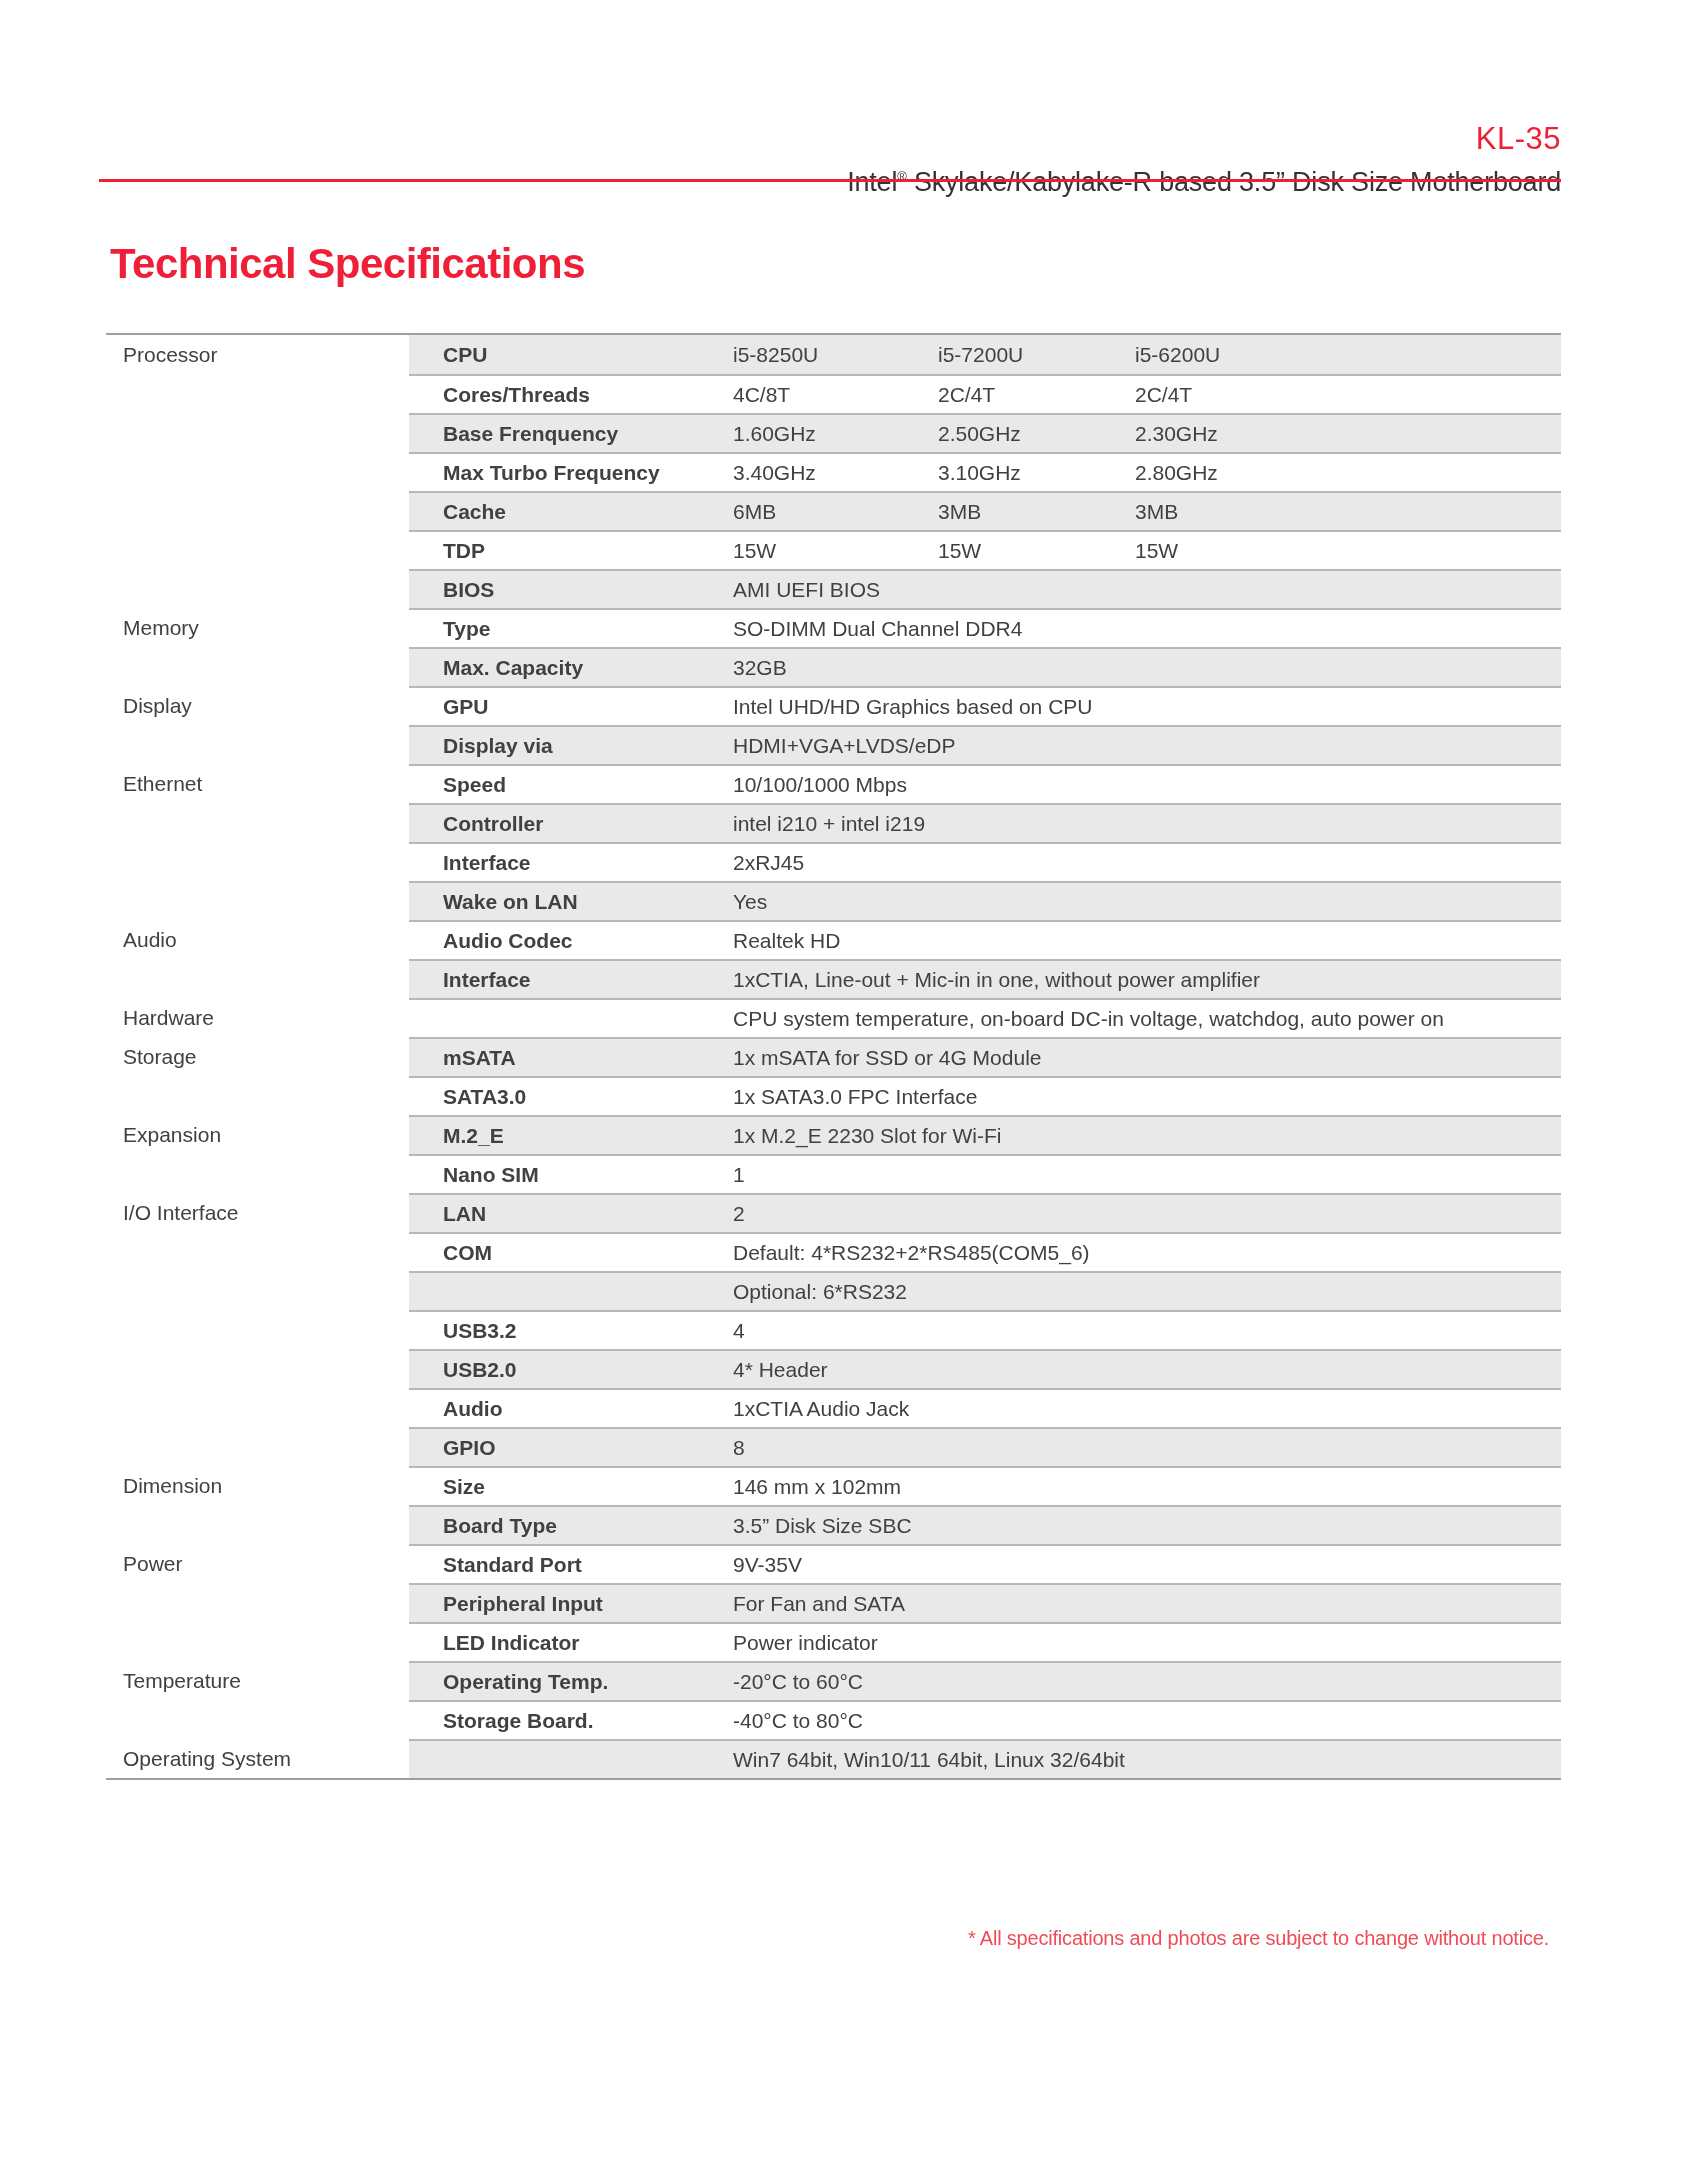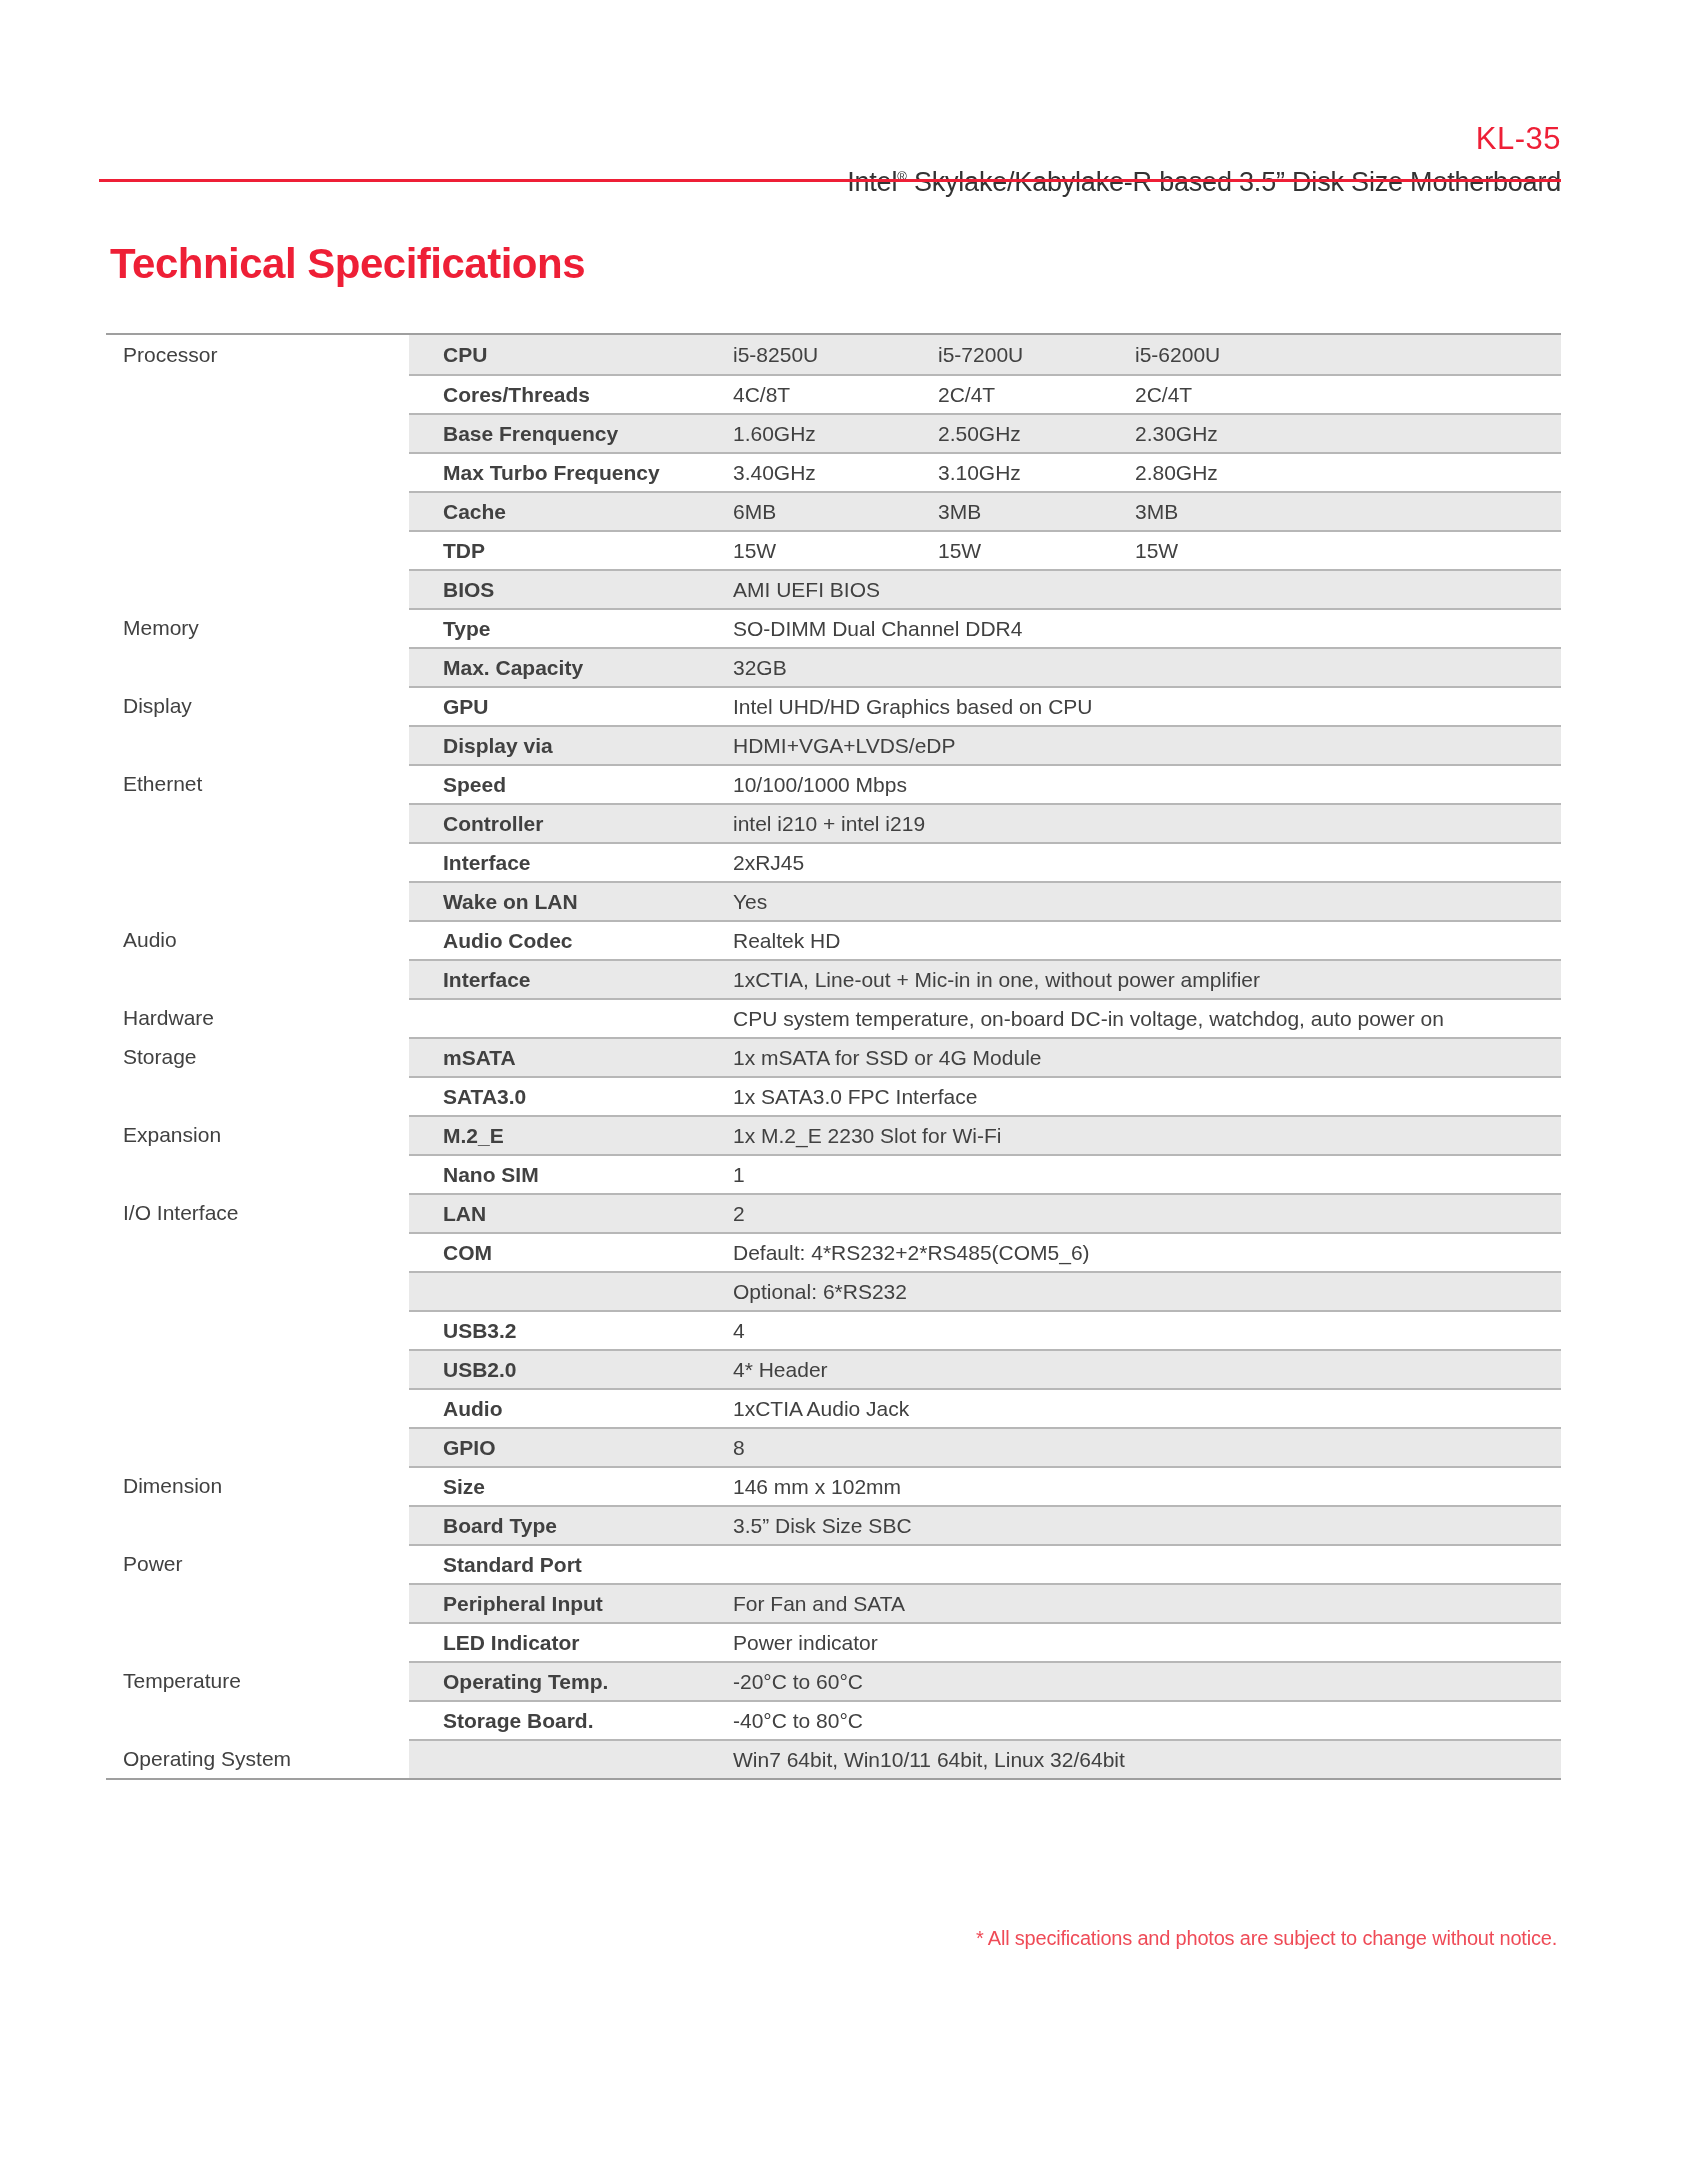--- a/index.html
+++ b/index.html
@@ -36,21 +36,21 @@
     display:flex;align-items:center;background:#ffffff;white-space:nowrap;
   }
   .right{flex:1;display:flex;align-items:center;box-sizing:border-box;min-width:0;}
   .right.shade{background:var(--shade);}
   .right.sep{border-top:2px solid var(--divider);}
   .lbl{width:324px;box-sizing:border-box;padding-left:34px;white-space:nowrap;flex-shrink:0;font-weight:bold;}
   .v1{width:205px;flex-shrink:0;white-space:nowrap;}
   .v2{width:197px;flex-shrink:0;white-space:nowrap;}
   .v3{flex:1;white-space:nowrap;}
   .vspan{flex:1;white-space:nowrap;}
-  .footnote{position:absolute;right:126px;top:1927px;font-size:20px;color:var(--footnote);letter-spacing:-0.2px;}
+  .footnote{position:absolute;right:134px;top:1927px;font-size:20px;color:var(--footnote);letter-spacing:-0.2px;}
 </style>
 </head>
 <body>
 
 <div class="page">
 
   <div class="header-block">
     <div class="product-name">KL-35</div>
     <div class="subtitle"><span>Intel</span><sup>®</sup><span> Skylake/Kabylake-R based 3.5” Disk Size Motherboard</span></div>
   </div>
@@ -286,20 +286,21 @@
         <div class="cat"></div>
         <div class="right shade sep">
           <div class="lbl">Board Type</div>
           <div class="vspan">3.5” Disk Size SBC</div>
         </div>
       </div>
       <div class="trow">
         <div class="cat">Power</div>
         <div class="right sep">
           <div class="lbl">Standard Port</div>
+          <div class="vspan">9V-35V</div>
         </div>
       </div>
       <div class="trow">
         <div class="cat"></div>
         <div class="right shade sep">
           <div class="lbl">Peripheral Input</div>
           <div class="vspan">For Fan and SATA</div>
         </div>
       </div>
       <div class="trow">

